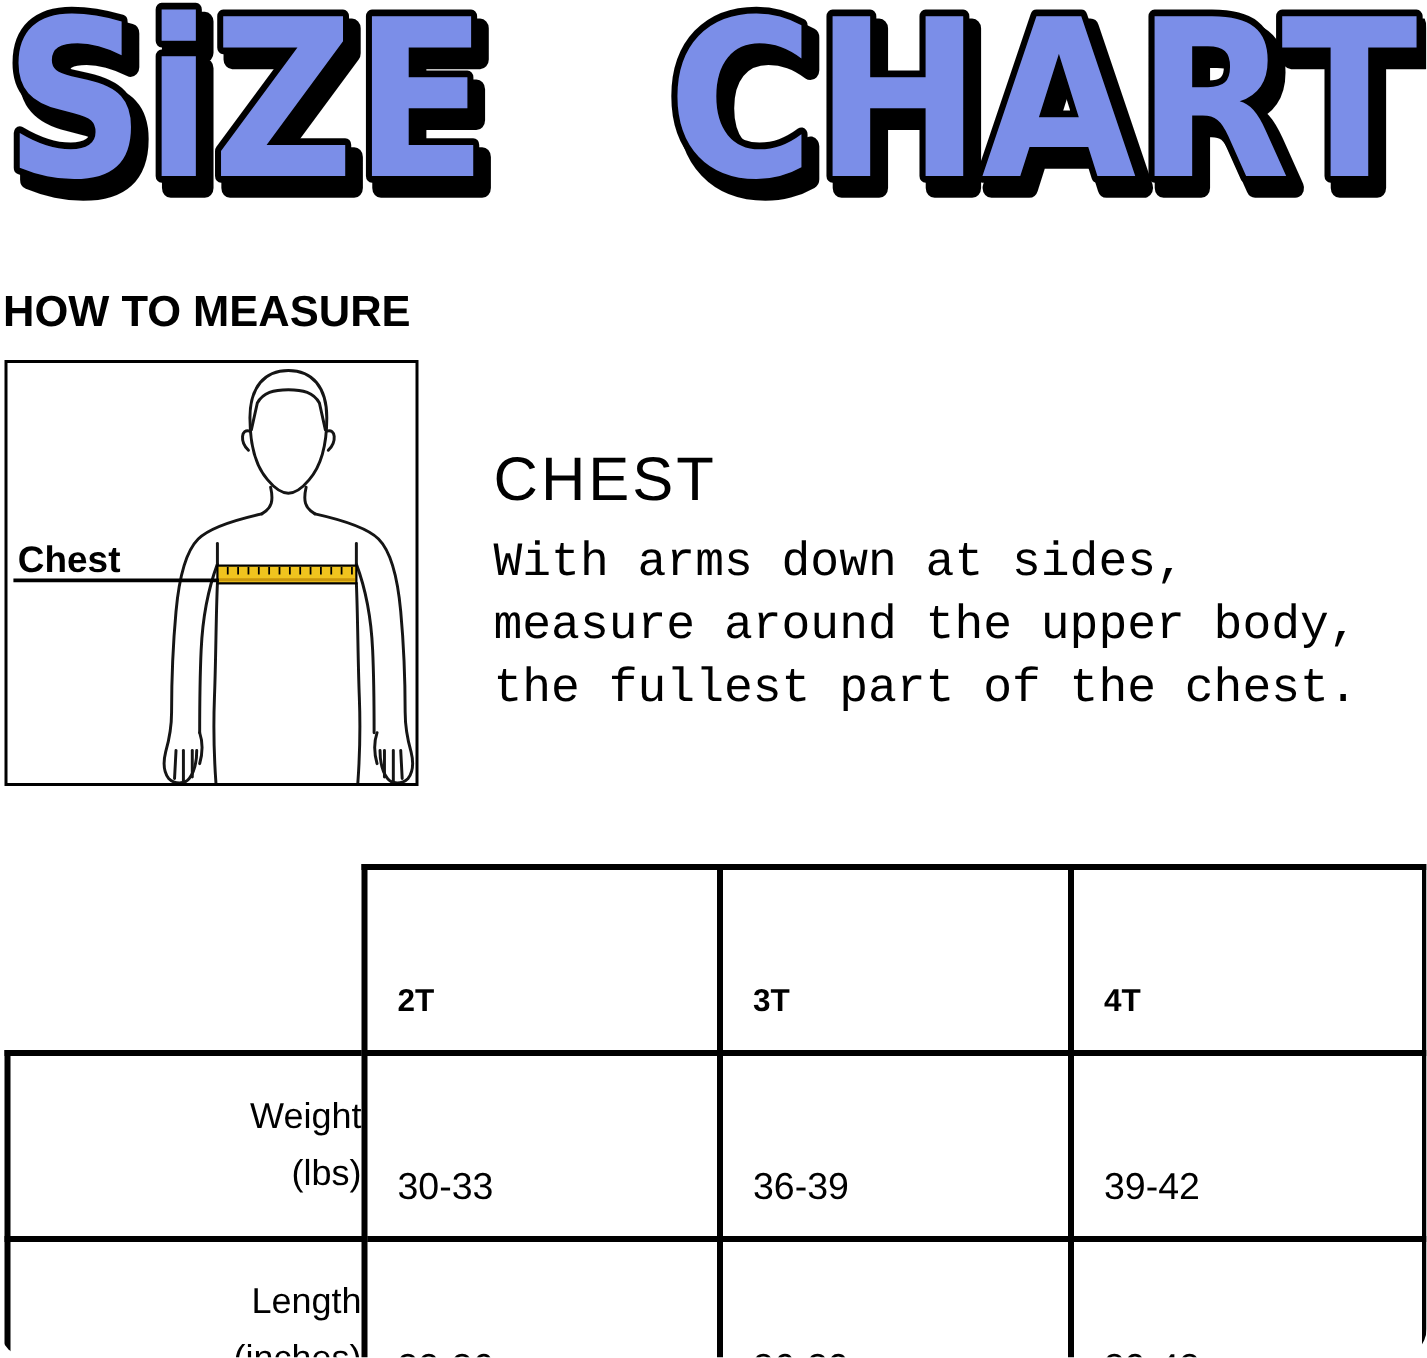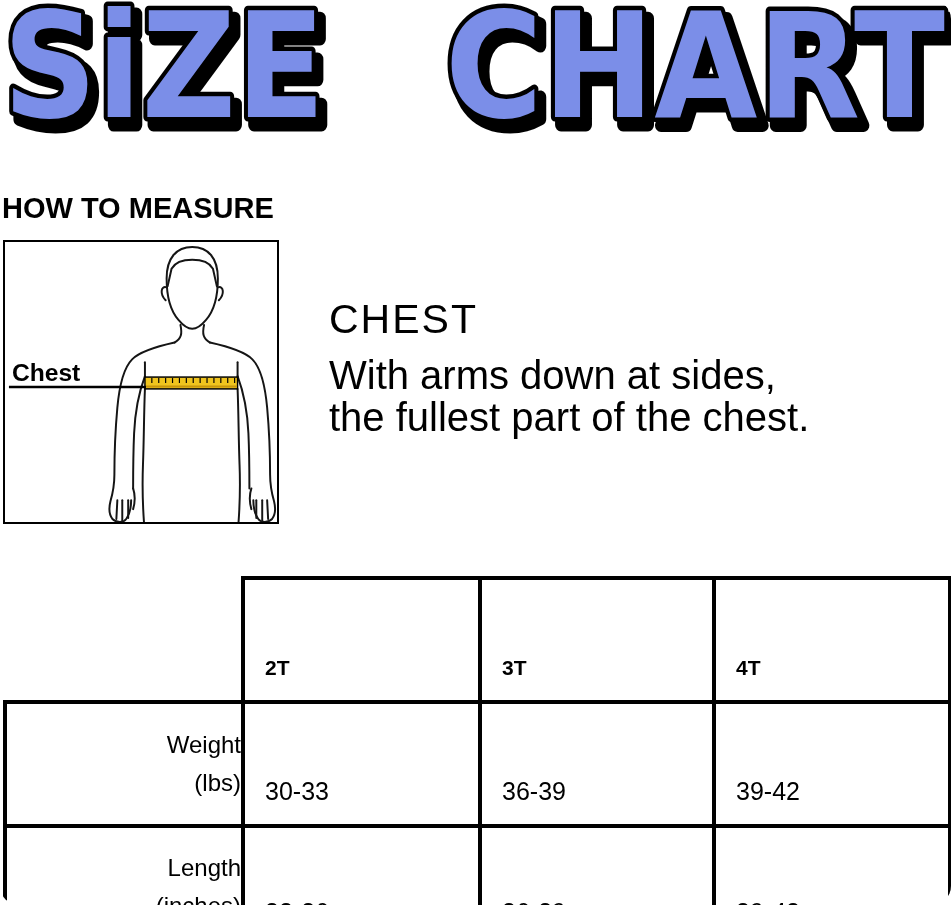--- a/index.html
+++ b/index.html
@@ -40,21 +40,21 @@
   .figure-box svg { display: block; width: 100%; height: 100%; }
   .person-line { fill: none; stroke: #151515; stroke-width: 2; stroke-linecap: round; }
   .chest-label-text {
     font-family: "Liberation Sans", sans-serif;
     font-size: 25px; font-weight: bold; fill: #000;
   }
 
   
   .chest-copy { position: absolute; left: 329px; top: 299px; width: 622px; }
   .chest-h { font-size: 41px; font-weight: 400; letter-spacing: 2px; line-height: 1.0; }
-  .chest-p { margin: 14px 0 0 0; font-size: 40px; font-weight: 400; line-height: 42px; }
+  .chest-p { margin: 14px 0 0 0; font-size: 32px; font-weight: 400; line-height: 42px; font-family: Liberation Mono, monospace; }
   .chest-p span { display: block; white-space: nowrap; }
 
   
   .size-table {
     position: absolute; left: 3px; top: 576px;
     width: 945px;
     border-collapse: collapse;
     table-layout: fixed;
   }
   .size-table th, .size-table td {
@@ -158,20 +158,21 @@
 
       <line x1="4" y1="147" x2="143" y2="147" stroke="#000" stroke-width="2.5"></line>
       <text class="chest-label-text" x="7" y="141">Chest</text>
     </svg>
   </div>
 
   <div class="chest-copy">
     <div class="chest-h">CHEST</div>
     <p class="chest-p">
       <span>With arms down at sides,</span>
+      <span>measure around the upper body,</span>
       <span>the fullest part of the chest.</span>
     </p>
   </div>
 
   <table class="size-table">
     <colgroup>
       <col style="width:238px">
         <col style="width:237px">
         <col style="width:234px">
         <col style="width:236px">

